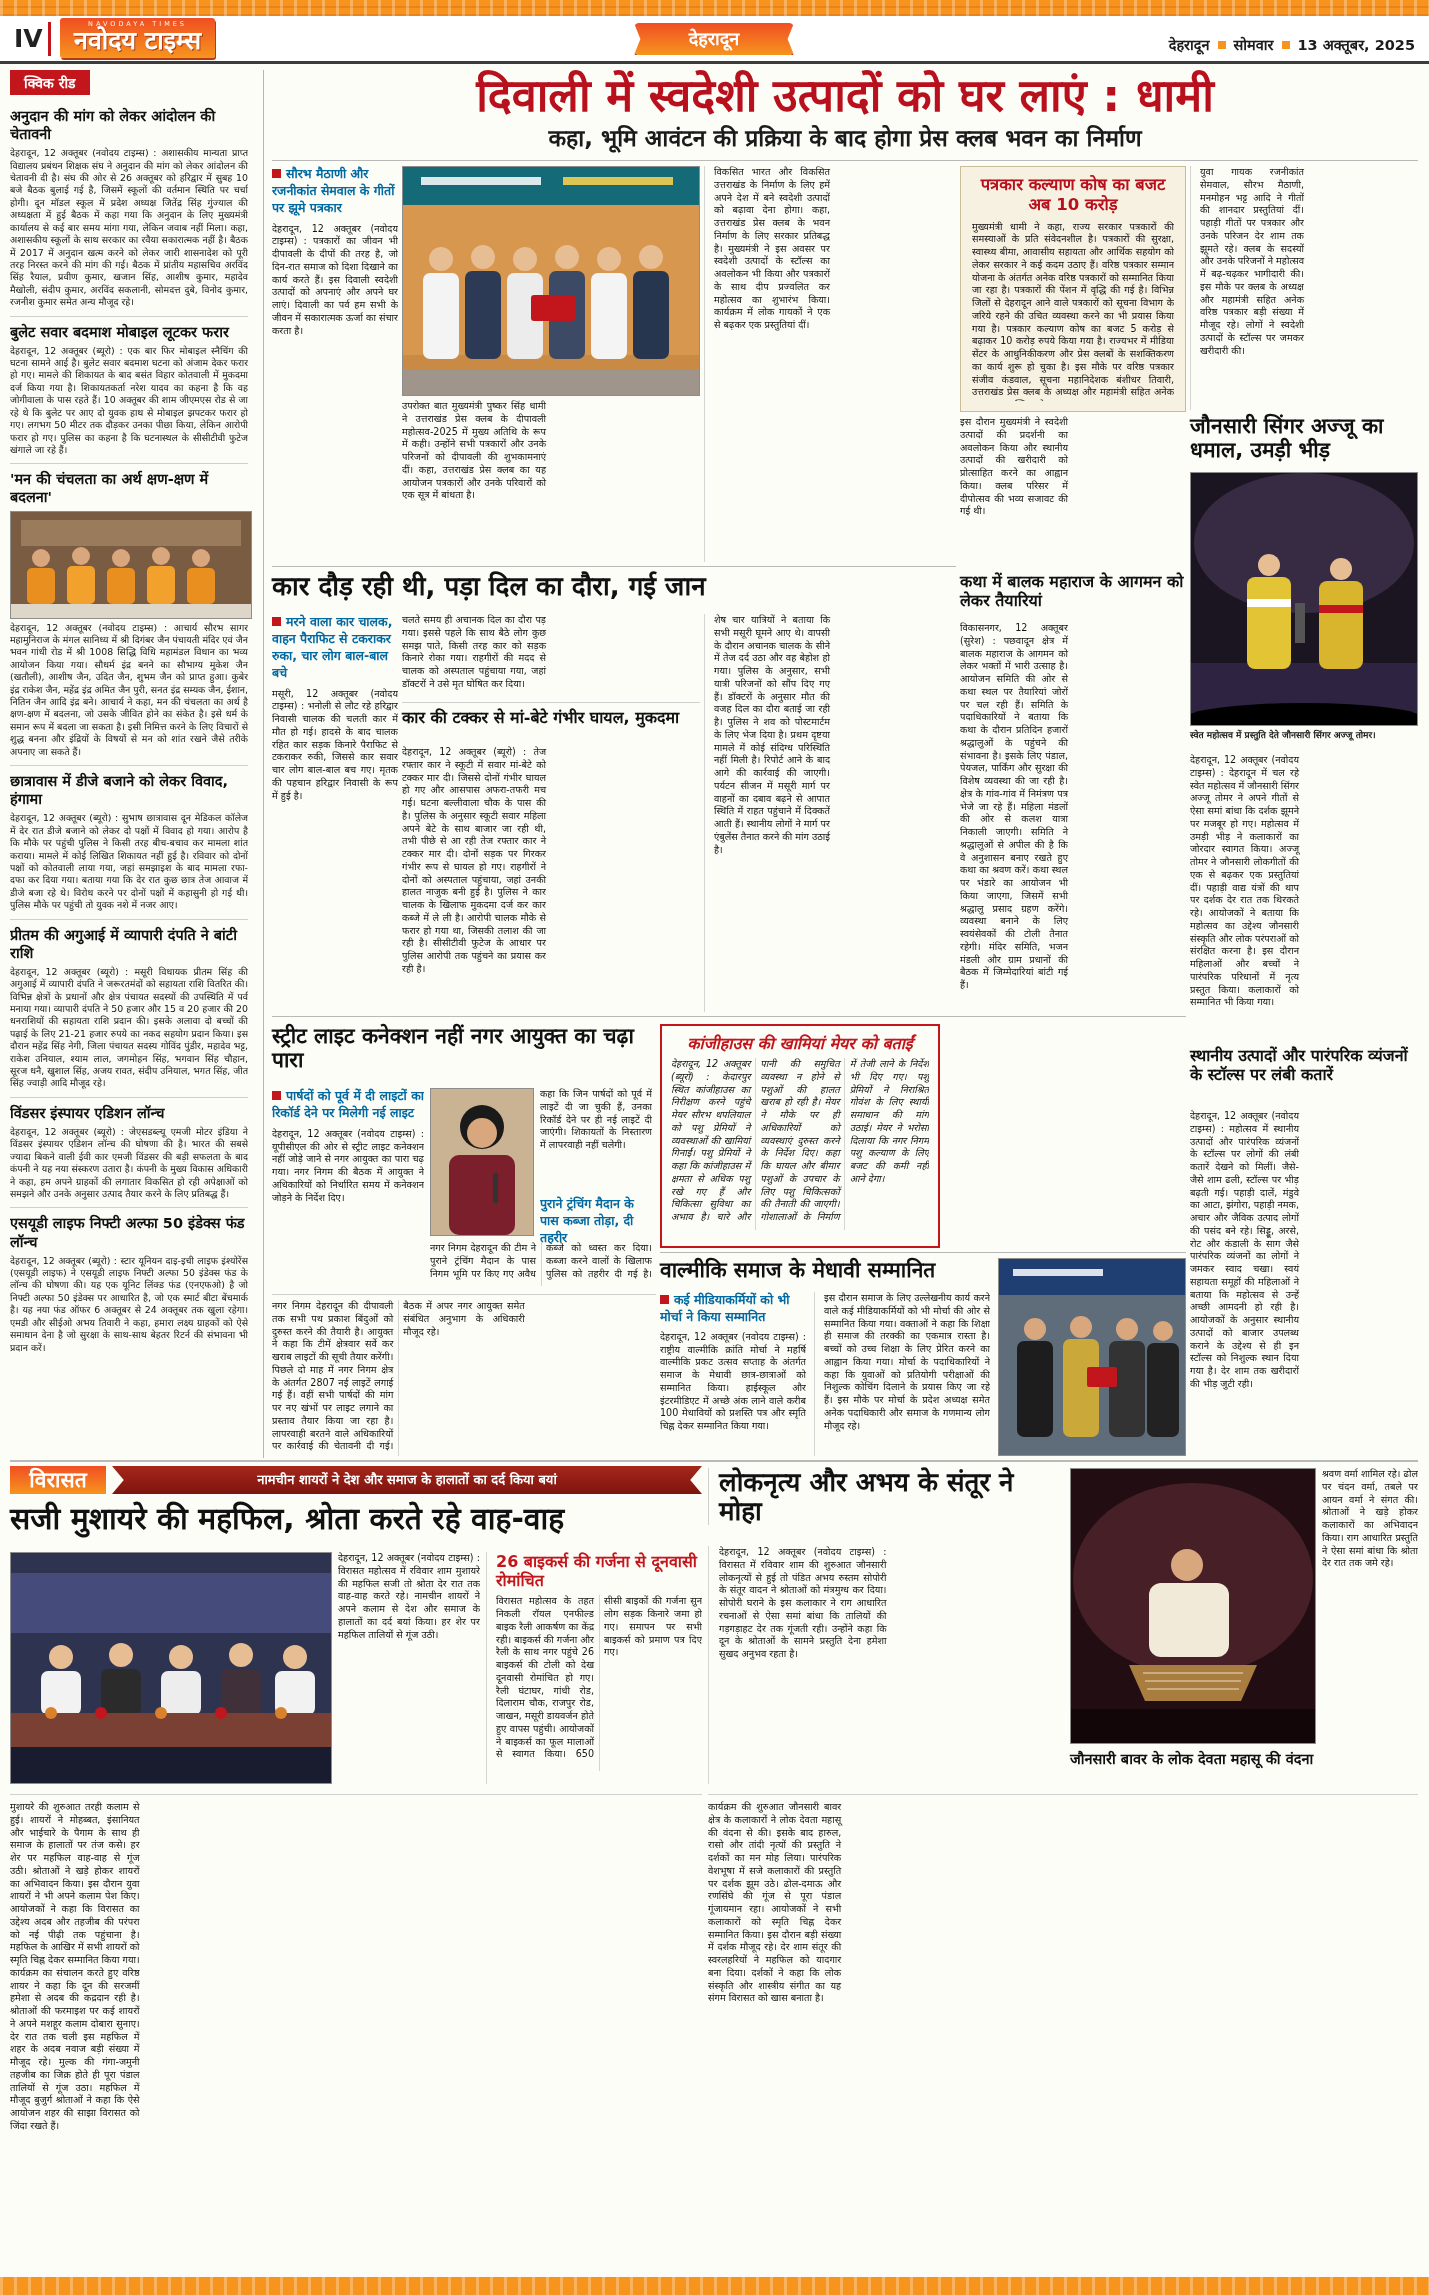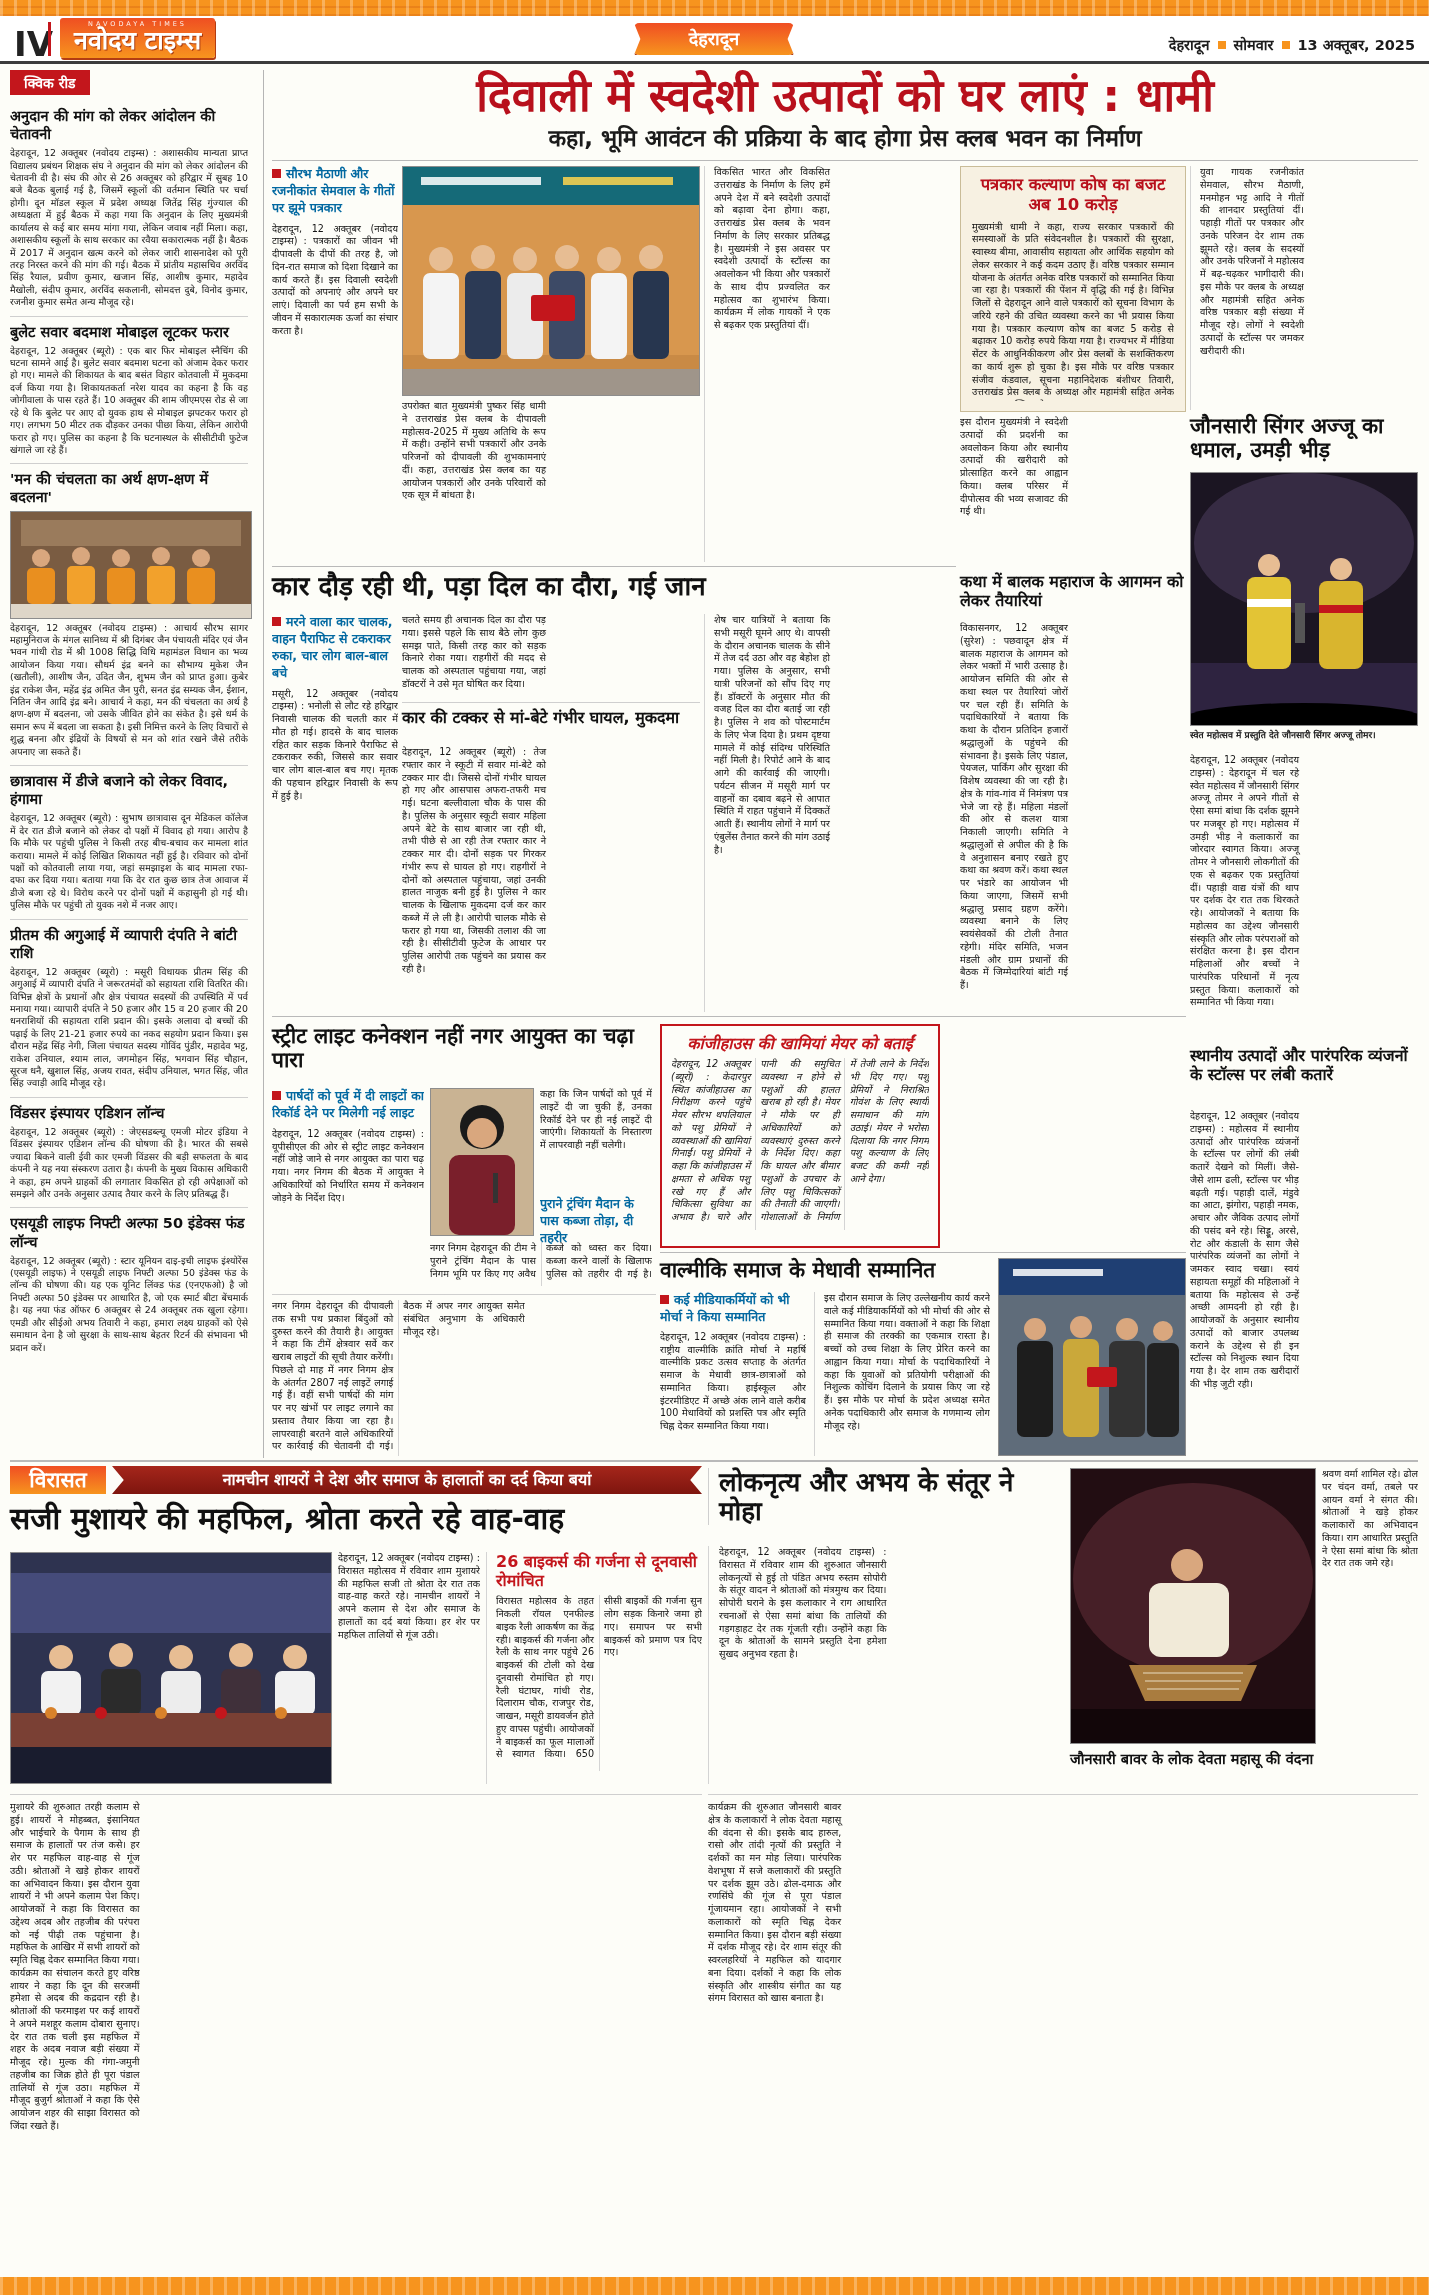--- a/index.html
+++ b/index.html
@@ -3,21 +3,21 @@
 <meta charset="utf-8">
 <style>
   html,body{margin:0;padding:0;background:#777;}
   .page{position:relative;width:1429px;height:2295px;background:#fdfdf8;margin:0 auto;
         font-family:"DejaVu Sans","Liberation Sans",sans-serif;overflow:hidden;color:#141414;}
   .abs{position:absolute;box-sizing:border-box;}
   .rule{position:absolute;background:#b9b9b9;}
   
   .top-strip{background:#f7941e;background-image:repeating-linear-gradient(90deg,rgba(255,255,255,.28) 0 3px,rgba(255,255,255,0) 3px 14px),repeating-linear-gradient(0deg,rgba(196,78,10,.25) 0 2px,rgba(0,0,0,0) 2px 8px);}
   .masthead{background:#fff;border-bottom:3px solid #3c3c3c;}
-  .page-roman{font-size:34px;font-weight:bold;color:#222;}
+  .page-roman{font-size:25px;font-weight:bold;color:#222;}
   .brand-block{background:linear-gradient(180deg,#ef4f22,#f7941e);color:#fff;border-radius:3px;
                padding:2px 14px 4px 14px;text-align:center;box-shadow:1px 2px 0 #b33c12;}
   .brand-en{font-size:6.5px;letter-spacing:3px;opacity:.92;}
   .brand-hi{font-size:25px;font-weight:bold;line-height:1.05;text-shadow:1px 1px 0 #a63a10;}
   .edition-badge{background:linear-gradient(180deg,#f04e23,#f7941e);color:#fff;font-weight:bold;font-size:18px;
       text-align:center;line-height:32px;border-radius:5px;box-shadow:0 2px 0 #b33c12;
       clip-path:polygon(0 0,100% 0,96% 50%,100% 100%,0 100%,4% 50%);}
   .dateline{font-size:14.5px;font-weight:bold;color:#1c1c1c;text-align:right;}
   .dot-sq{display:inline-block;width:8px;height:8px;background:#f7941e;margin:0 8px 1px 8px;}
   
@@ -43,21 +43,21 @@
               padding:3px 14px;margin-bottom:6px;}
   .side-art{border-bottom:1px solid #cfcfcf;padding:6px 0 7px 0;}
   .side-art .h-sm{margin:0 0 4px 0;}
   .side-body{font-size:9.4px;line-height:1.32;text-align:justify;overflow:hidden;}
   
   .pr-box{background:#f7f1e2;border:1px solid #c9bc98;padding:8px 11px;}
   .pr-title{font-size:16.5px;font-weight:bold;color:#b8101c;text-align:center;line-height:1.2;margin-bottom:6px;}
   .kanji-box{border:2px solid #c3161c;padding:8px 9px;}
   .tag{background:linear-gradient(180deg,#f04e23,#f7941e);color:#fff;font-weight:bold;font-size:21px;
        text-align:center;line-height:28px;}
-  .ribbon{background:linear-gradient(180deg,#a5261b,#7e150e);color:#fff;font-weight:bold;font-size:16px;
+  .ribbon{background:linear-gradient(180deg,#a5261b,#7e150e);color:#fff;font-weight:bold;font-size:13px;
        text-align:center;line-height:28px;clip-path:polygon(0 0,100% 0,98% 50%,100% 100%,0 100%,2% 50%);}
   .bot-strip{background:#f7941e;background-image:repeating-linear-gradient(90deg,rgba(255,255,255,.28) 0 3px,rgba(255,255,255,0) 3px 14px);}
 </style>
 </head>
 <body>
 
 <div class="page">
 
   <div class="abs top-strip" style="left:0;top:0;width:1429px;height:16px;"></div>
   <div class="abs masthead" style="left:0;top:16px;width:1429px;height:48px;">

